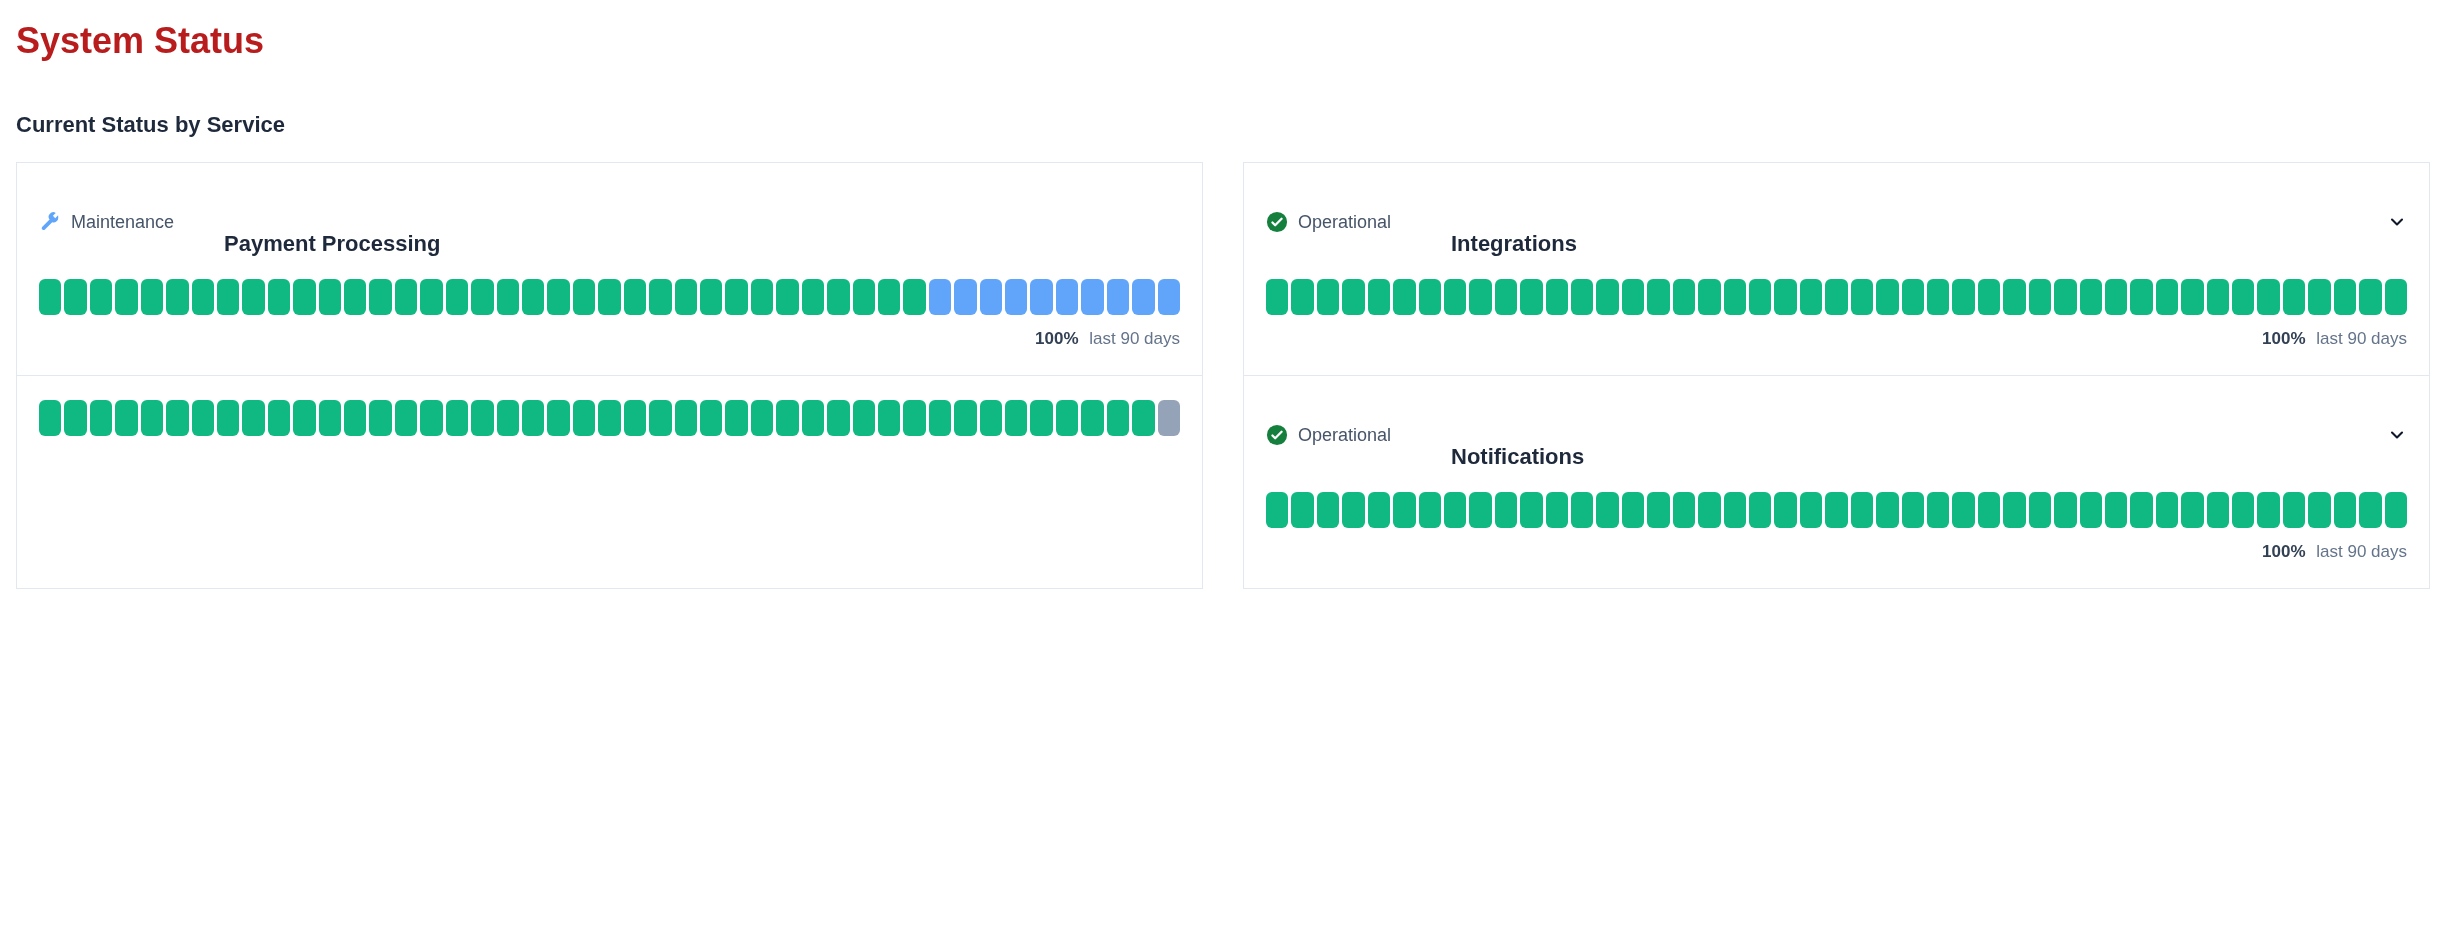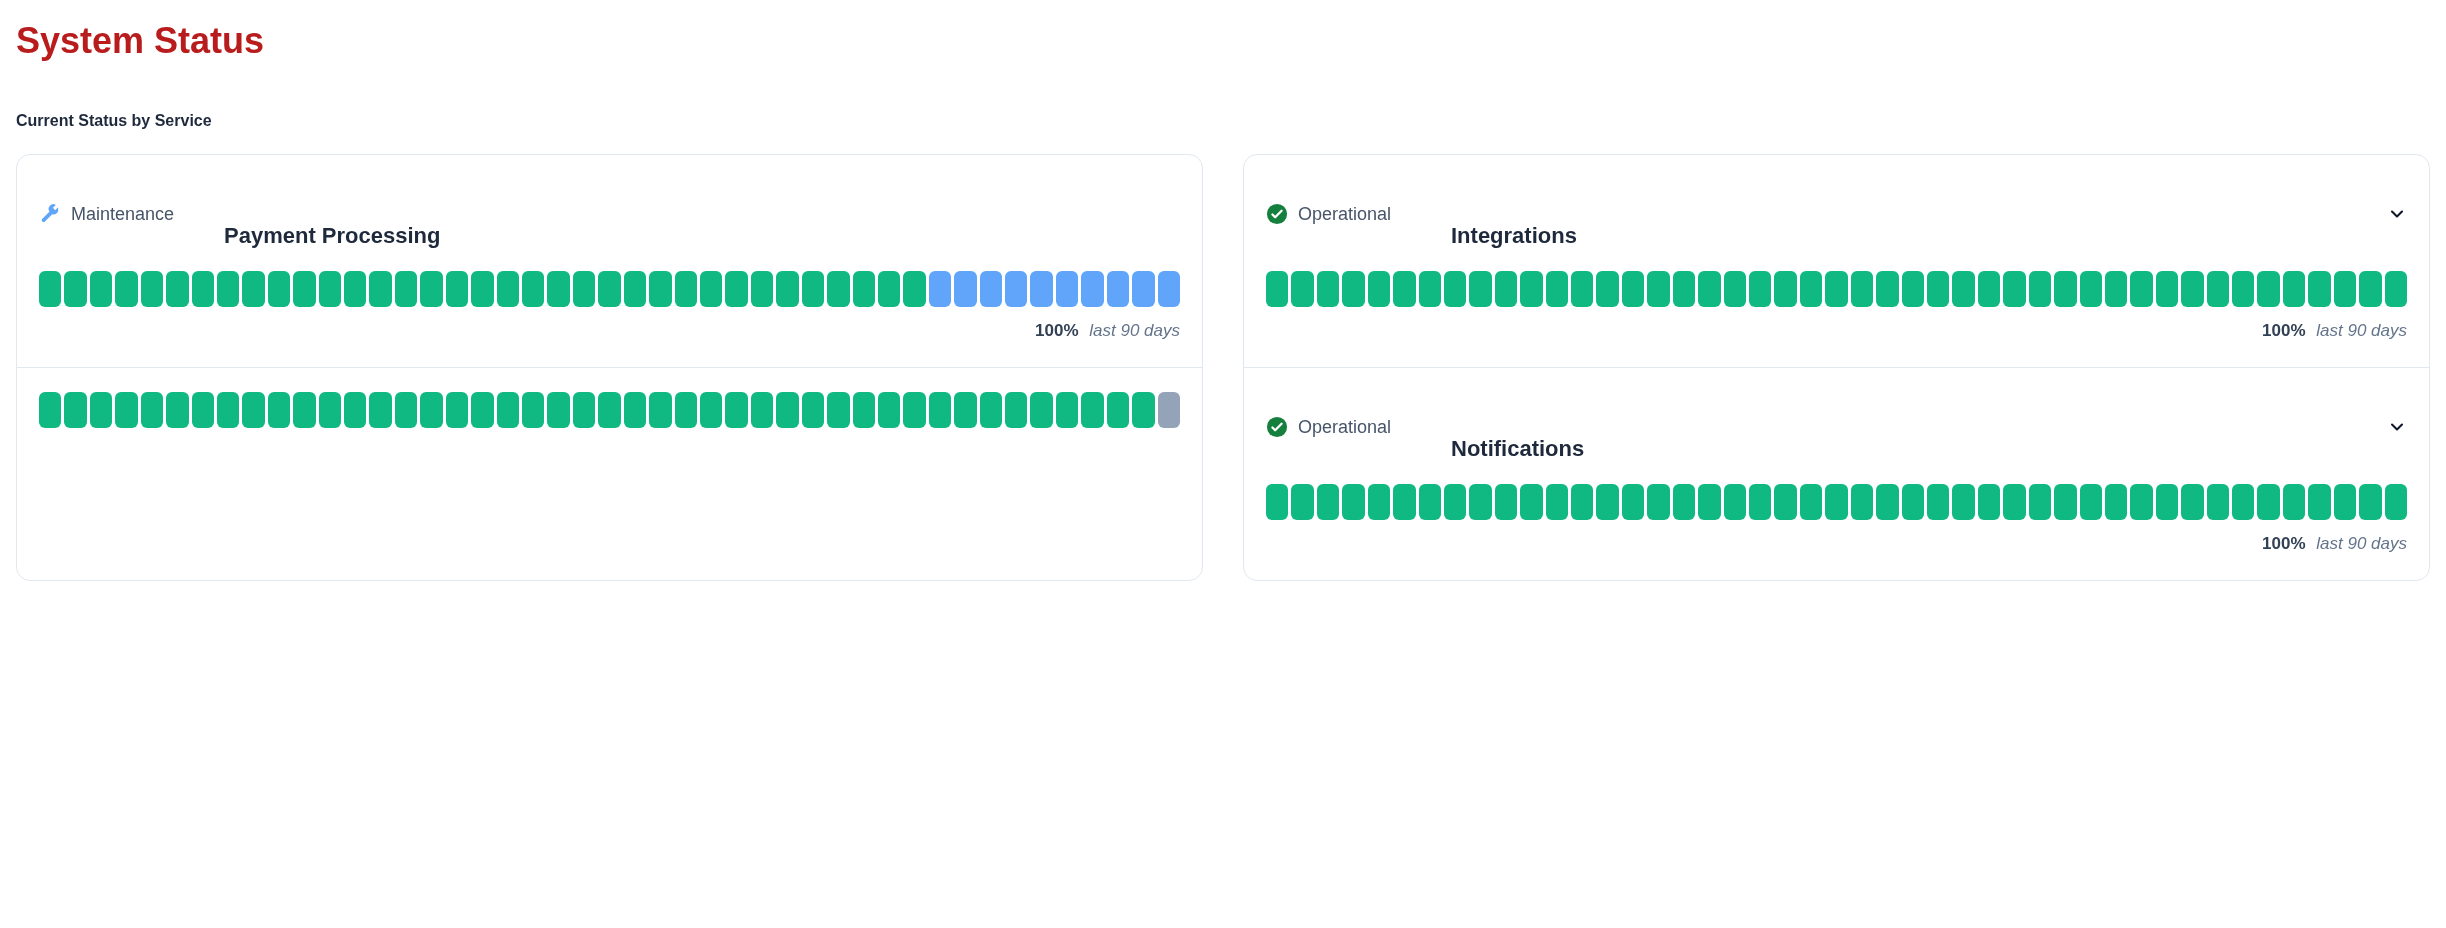--- a/index.html
+++ b/index.html
@@ -10,33 +10,33 @@
     color: #1e293b;
     background: #fff;
   }
   h1.page-title {
     font-size: 36px;
     font-weight: 700;
     margin: 20px 0 50px 0;
     color: #b91c1c;
   }
   h2.subsection {
-    font-size: 16px;
+    font-size: 22px;
     font-weight: 700;
     margin: 0 0 24px 0;
     color: #1e293b;
   }
   .columns {
     display: grid;
     grid-template-columns: 1fr 1fr;
     gap: 40px;
   }
   .col {
     border: 1px solid #e2e8f0;
-    border-radius: 14px;
+    border-radius: 0;
     overflow: hidden;
   }
   .card {
     padding: 24px 22px 26px 22px;
     border-bottom: 1px solid #e2e8f0;
   }
   .card:last-child { border-bottom: none; }
   .card-header {
     display: flex;
     align-items: center;
@@ -79,21 +79,21 @@
   }
   .tick.ok    { background: #10b981; }
   .tick.maint { background: #60a5fa; }
   .tick.down  { background: #94a3b8; }
   .uptime-caption {
     text-align: right;
     margin-top: 14px;
     font-size: 17px;
   }
   .uptime-caption .pct { font-weight:700; color:#334155; margin-right:6px;}
-  .uptime-caption .txt { color:#64748b;font-style:italic; }
+  .uptime-caption .txt { color:#64748b; }
 
   
   .icon { display:inline-flex; align-items:center; justify-content:center; }
   .icon-check-circle { width:22px; height:22px; }
   .icon-check-circle svg { width:22px; height:22px; }
   .icon-warn { width:22px; height:22px; }
   .icon-wrench { width:22px; height:22px; }
 </style>
 </head>
 <body>

